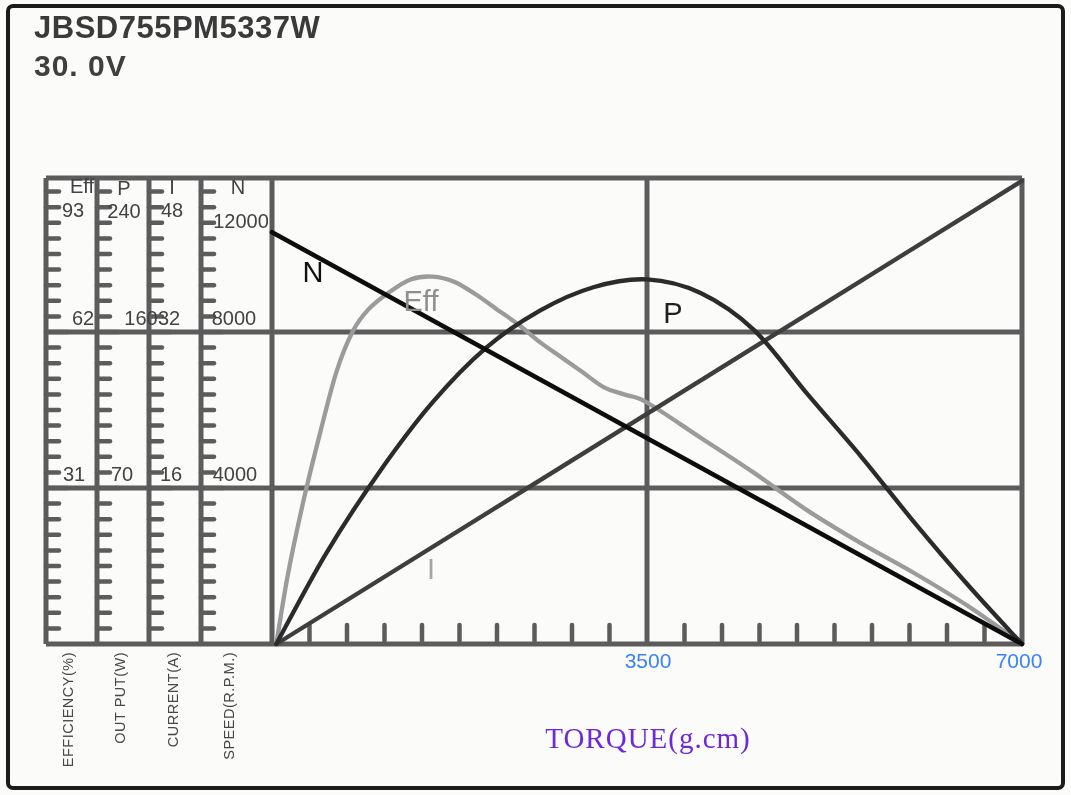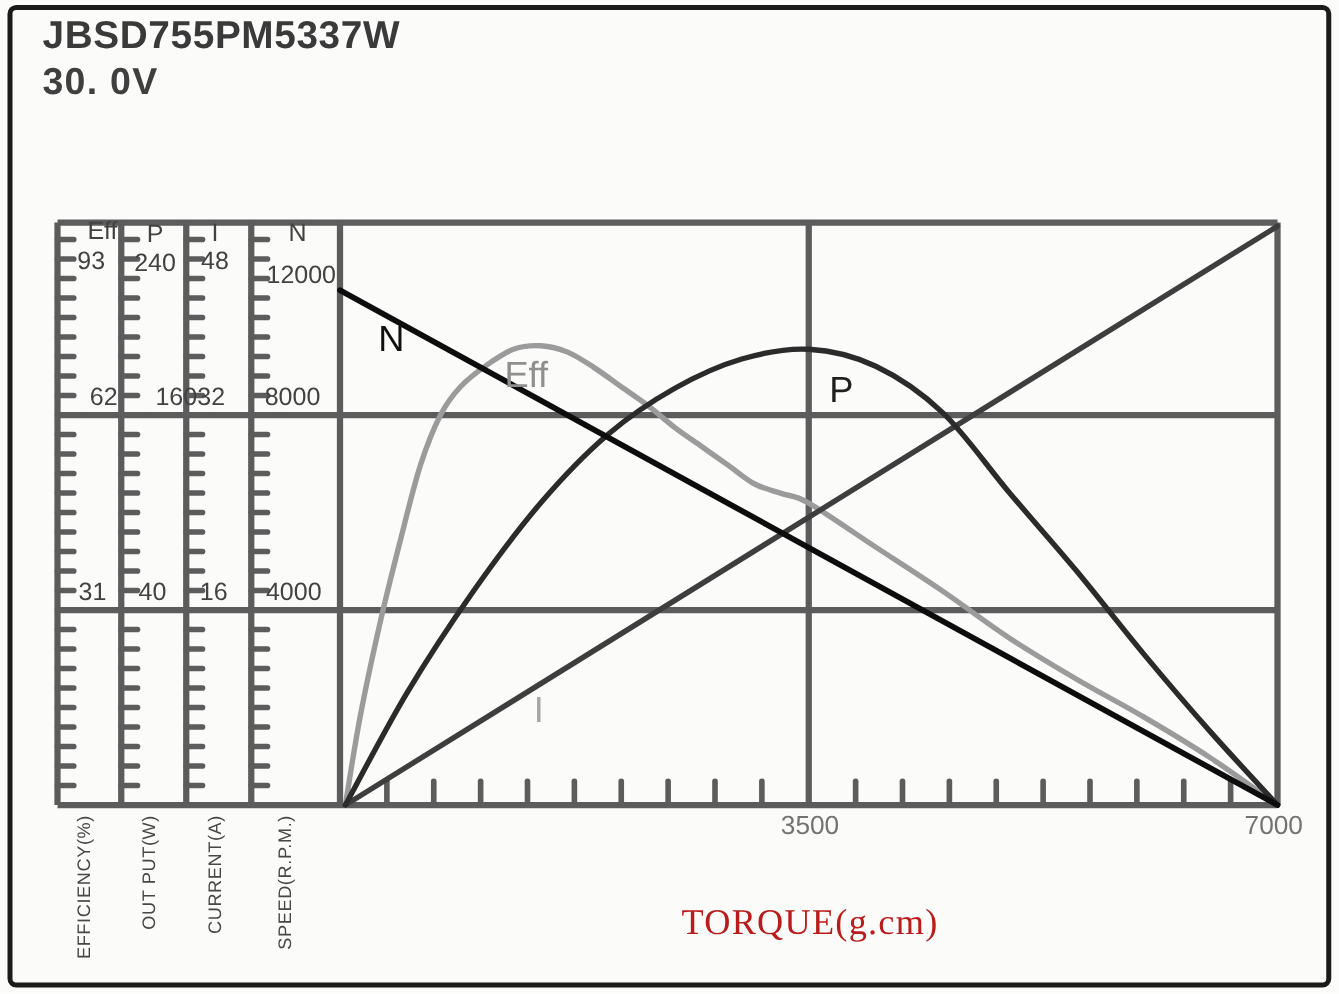--- a/index.html
+++ b/index.html
@@ -24,24 +24,24 @@
     font-size:30px;font-weight:700;color:#3f3f3f;letter-spacing:1px;
   }
   svg.chart{position:absolute;left:0;top:0;}
   .lbl{position:absolute;color:#424242;white-space:nowrap;}
   .center{transform:translate(-50%,-50%);margin-top:48px;}
   .botanchor{transform:translate(-50%,-100%);text-align:center;}
   .topanchor{transform:translate(-50%,0);}
   .axis-head{font-size:20px;}
   .axis-num{font-size:20px;}
   .grid-num{font-size:20px;padding-bottom:1px;}
-  .x-num{font-size:21px;color:#737373;}
+  .x-num{font-size:21px;color:#3b82f6;}
   .torque-title{
     font-family:"Liberation Serif","DejaVu Serif",serif;
-    font-size:29px;color:#b91c1c;letter-spacing:1px;
+    font-size:29px;color:#6d28d9;letter-spacing:1px;
   }
   .vlabel{
     position:absolute;top:652px;
     writing-mode:vertical-rl;transform:rotate(180deg);
     font-size:14.5px;color:#474747;letter-spacing:0.5px;white-space:nowrap;
   }
   .curve-lbl{font-size:29px;}
   .curve-lbl.n{color:#101010;}
   .curve-lbl.eff{color:#8f8f8f;}
   .curve-lbl.p{color:#1f1f1f;}
@@ -225,21 +225,21 @@
   <div class="lbl center axis-num" style="left:124px;top:163px">240</div>
   <div class="lbl center axis-num" style="left:172px;top:162px">48</div>
   <div class="lbl center axis-num" style="left:241px;top:173px">12000</div>
 
   <div class="lbl botanchor grid-num" style="left:83px;top:331px">62</div>
   <div class="lbl botanchor grid-num" style="left:141px;top:331px">160</div>
   <div class="lbl botanchor grid-num" style="left:169px;top:331px">32</div>
   <div class="lbl botanchor grid-num" style="left:234px;top:331px">8000</div>
 
   <div class="lbl botanchor grid-num" style="left:74px;top:487px">31</div>
-  <div class="lbl botanchor grid-num" style="left:122px;top:487px">40</div>
+  <div class="lbl botanchor grid-num" style="left:122px;top:487px">70</div>
   <div class="lbl botanchor grid-num" style="left:171px;top:487px">16</div>
   <div class="lbl botanchor grid-num" style="left:235px;top:487px">4000</div>
 
   <div class="lbl topanchor x-num" style="left:648px;top:649px">3500</div>
   <div class="lbl topanchor x-num" style="left:1019px;top:649px">7000</div>
   <div class="lbl topanchor torque-title" style="left:648px;top:722px">TORQUE(g.cm)</div>
 
   <div class="vlabel" style="left:60px">EFFICIENCY(%)</div>
   <div class="vlabel" style="left:112px">OUT PUT(W)</div>
   <div class="vlabel" style="left:165px">CURRENT(A)</div>

